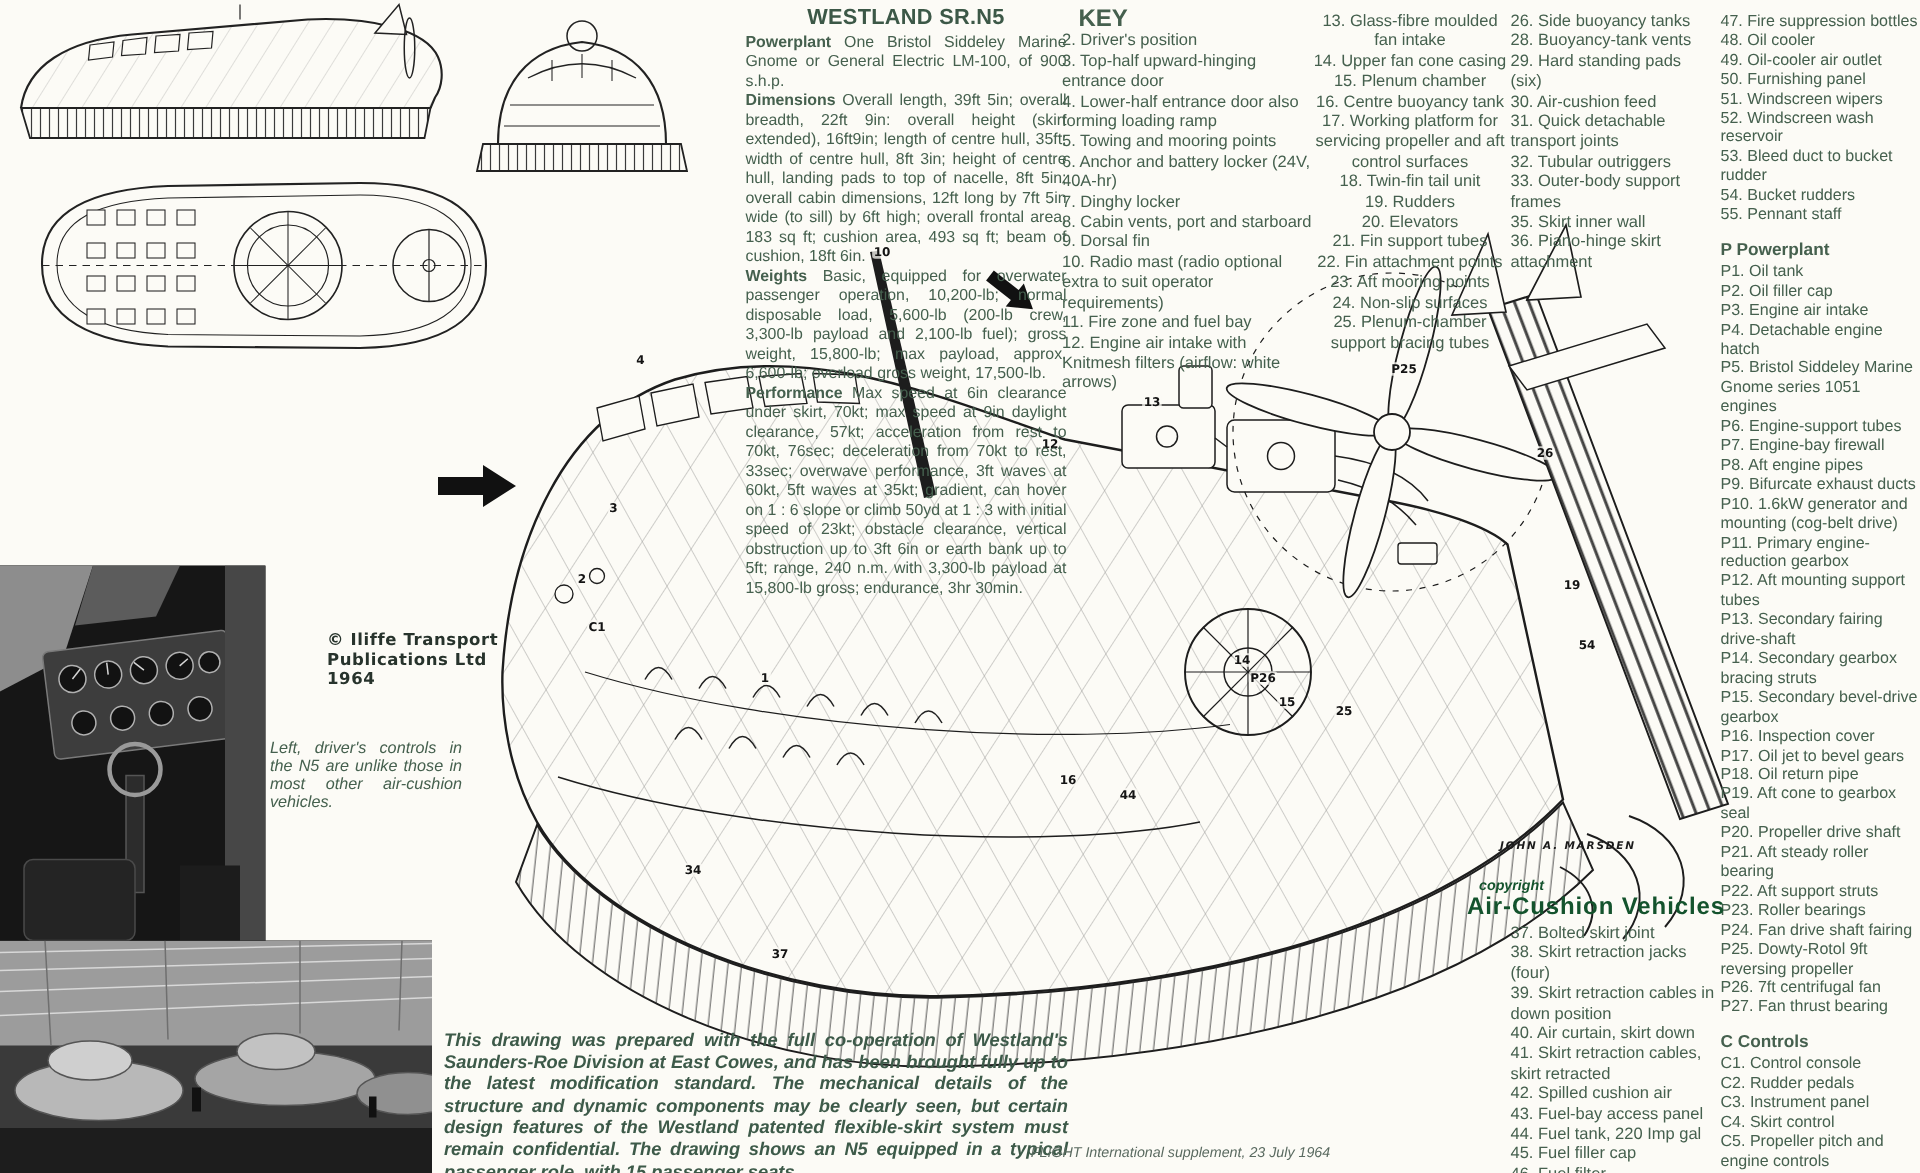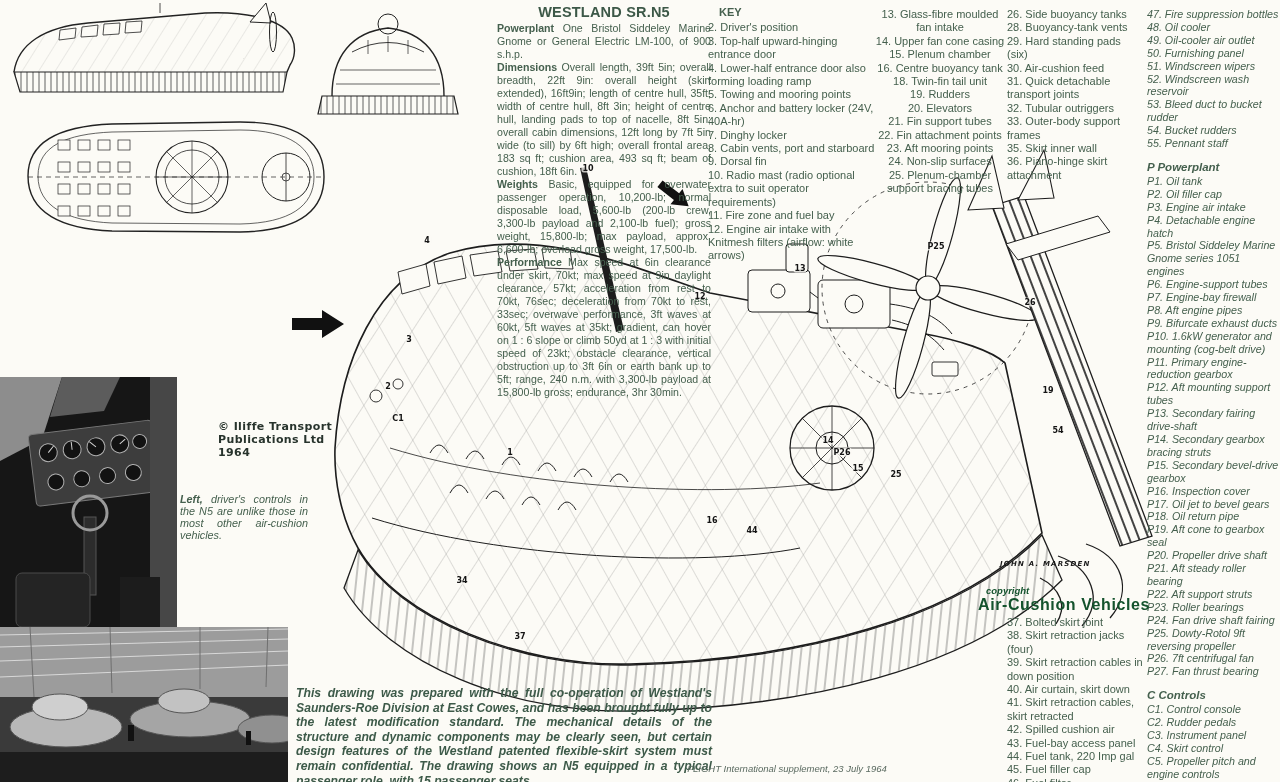--- a/index.html
+++ b/index.html
@@ -9,36 +9,36 @@
   }
   .page svg{display:block}
   .abs{position:absolute;}
   
   .spec{left:497px;top:6px;width:214px;font-size:10.6px;line-height:13px;text-align:justify;z-index:5;}
   .spec .ttl{font-size:14.5px;font-weight:bold;text-align:center;margin:0 0 3px 0;color:#3c5847;letter-spacing:.2px;}
   .spec p{margin:0;}
   .spec b{font-weight:bold;}
   
   .keycol{font-size:11px;line-height:13.4px;z-index:5;}
-  .keycol .hd{font-weight:bold;font-size:11px;margin:0 0 2px 0;padding-left:11px;}
+  .keycol .hd{font-weight:bold;font-size:16px;margin:0 0 2px 0;padding-left:11px;}
   .keycol div{margin:0;}
   .col1{left:708px;top:6px;width:170px;}
   .col2{left:874px;top:8px;width:132px;text-align:center;}
   .col3{left:1007px;top:8px;width:136px;}
   .col3b{left:1007px;top:616px;width:142px;}
   .rightcol{left:1147px;top:8px;width:133px;font-size:10.7px;line-height:12.9px;z-index:5;}
-  .rightcol div{margin:0;font-style:italic;}
+  .rightcol div{margin:0;}
   .rightcol .hd{font-weight:bold;font-size:11.5px;margin:11px 0 1px 0;}
   
   .iliffe{left:218px;top:420px;width:130px;font-family:"DejaVu Sans",sans-serif;font-weight:bold;
           font-size:11px;line-height:13px;color:#27332c;letter-spacing:.4px;z-index:6;}
   .caption{left:180px;top:494px;width:128px;font-style:italic;font-size:10.8px;line-height:11.9px;
            text-align:justify;z-index:6;}
   .caption p{margin:0;}
-  .caption b{font-weight:bold;}
+  .caption b{font-weight:normal;}
   .bottomnote{left:296px;top:686px;width:416px;font-weight:bold;font-style:italic;font-size:12.2px;
               line-height:14.6px;text-align:justify;color:#3d5a49;z-index:6;}
   .footer{left:637px;top:763px;width:300px;text-align:center;font-style:italic;font-size:9.5px;
           color:#5a6a60;z-index:6;}
   .signature{left:1000px;top:560px;font-family:"DejaVu Sans",sans-serif;font-size:7px;font-weight:bold;
              letter-spacing:1.2px;color:#1a1a1a;font-style:italic;z-index:6;text-align:right;}
   .avcopy{left:978px;top:585px;color:#14532d;z-index:6;}
   .avcopy .cop{font-size:9.5px;font-weight:bold;font-style:italic;margin-left:8px;}
   .avcopy .holder{font-size:16px;font-weight:bold;letter-spacing:.6px;}
   
@@ -254,21 +254,21 @@
     </g>
   </svg>
 
   <div id="callout-layer">
       <span class="callout" style="left: 427px; top: 240px;">4</span>
       <span class="callout" style="left: 409px; top: 339px;">3</span>
       <span class="callout" style="left: 388px; top: 386px;">2</span>
       <span class="callout" style="left: 510px; top: 452px;">1</span>
       <span class="callout" style="left: 588px; top: 168px;">10</span>
       <span class="callout" style="left: 700px; top: 296px;">12</span>
-      <span class="callout" style="left: 800px; top: 268px;">13</span>
+      <span class="callout" style="left: 768px; top: 268px;">13</span>
       <span class="callout" style="left: 828px; top: 440px;">14</span>
       <span class="callout" style="left: 858px; top: 468px;">15</span>
       <span class="callout" style="left: 712px; top: 520px;">16</span>
       <span class="callout" style="left: 896px; top: 474px;">25</span>
       <span class="callout" style="left: 1030px; top: 302px;">26</span>
       <span class="callout" style="left: 462px; top: 580px;">34</span>
       <span class="callout" style="left: 520px; top: 636px;">37</span>
       <span class="callout" style="left: 752px; top: 530px; text-align: right;">44</span>
       <span class="callout" style="left: 1058px; top: 430px;">54</span>
       <span class="callout" style="left: 1048px; top: 390px;">19</span>
@@ -300,20 +300,21 @@
         <div>11. Fire zone and fuel bay</div>
         <div>12. Engine air intake with Knitmesh filters (airflow: white arrows)</div>
       </div>
   </div>
   <div class="abs keycol col2">
     <div>
         <div>13. Glass-fibre moulded fan intake</div>
         <div>14. Upper fan cone casing</div>
         <div>15. Plenum chamber</div>
         <div>16. Centre buoyancy tank</div>
+        <div>17. Working platform for servicing propeller and aft control surfaces</div>
         <div>18. Twin-fin tail unit</div>
         <div>19. Rudders</div>
         <div>20. Elevators</div>
         <div>21. Fin support tubes</div>
         <div>22. Fin attachment points</div>
         <div>23. Aft mooring points</div>
         <div>24. Non-slip surfaces</div>
         <div>25. Plenum-chamber support bracing tubes</div>
       </div>
   </div>

